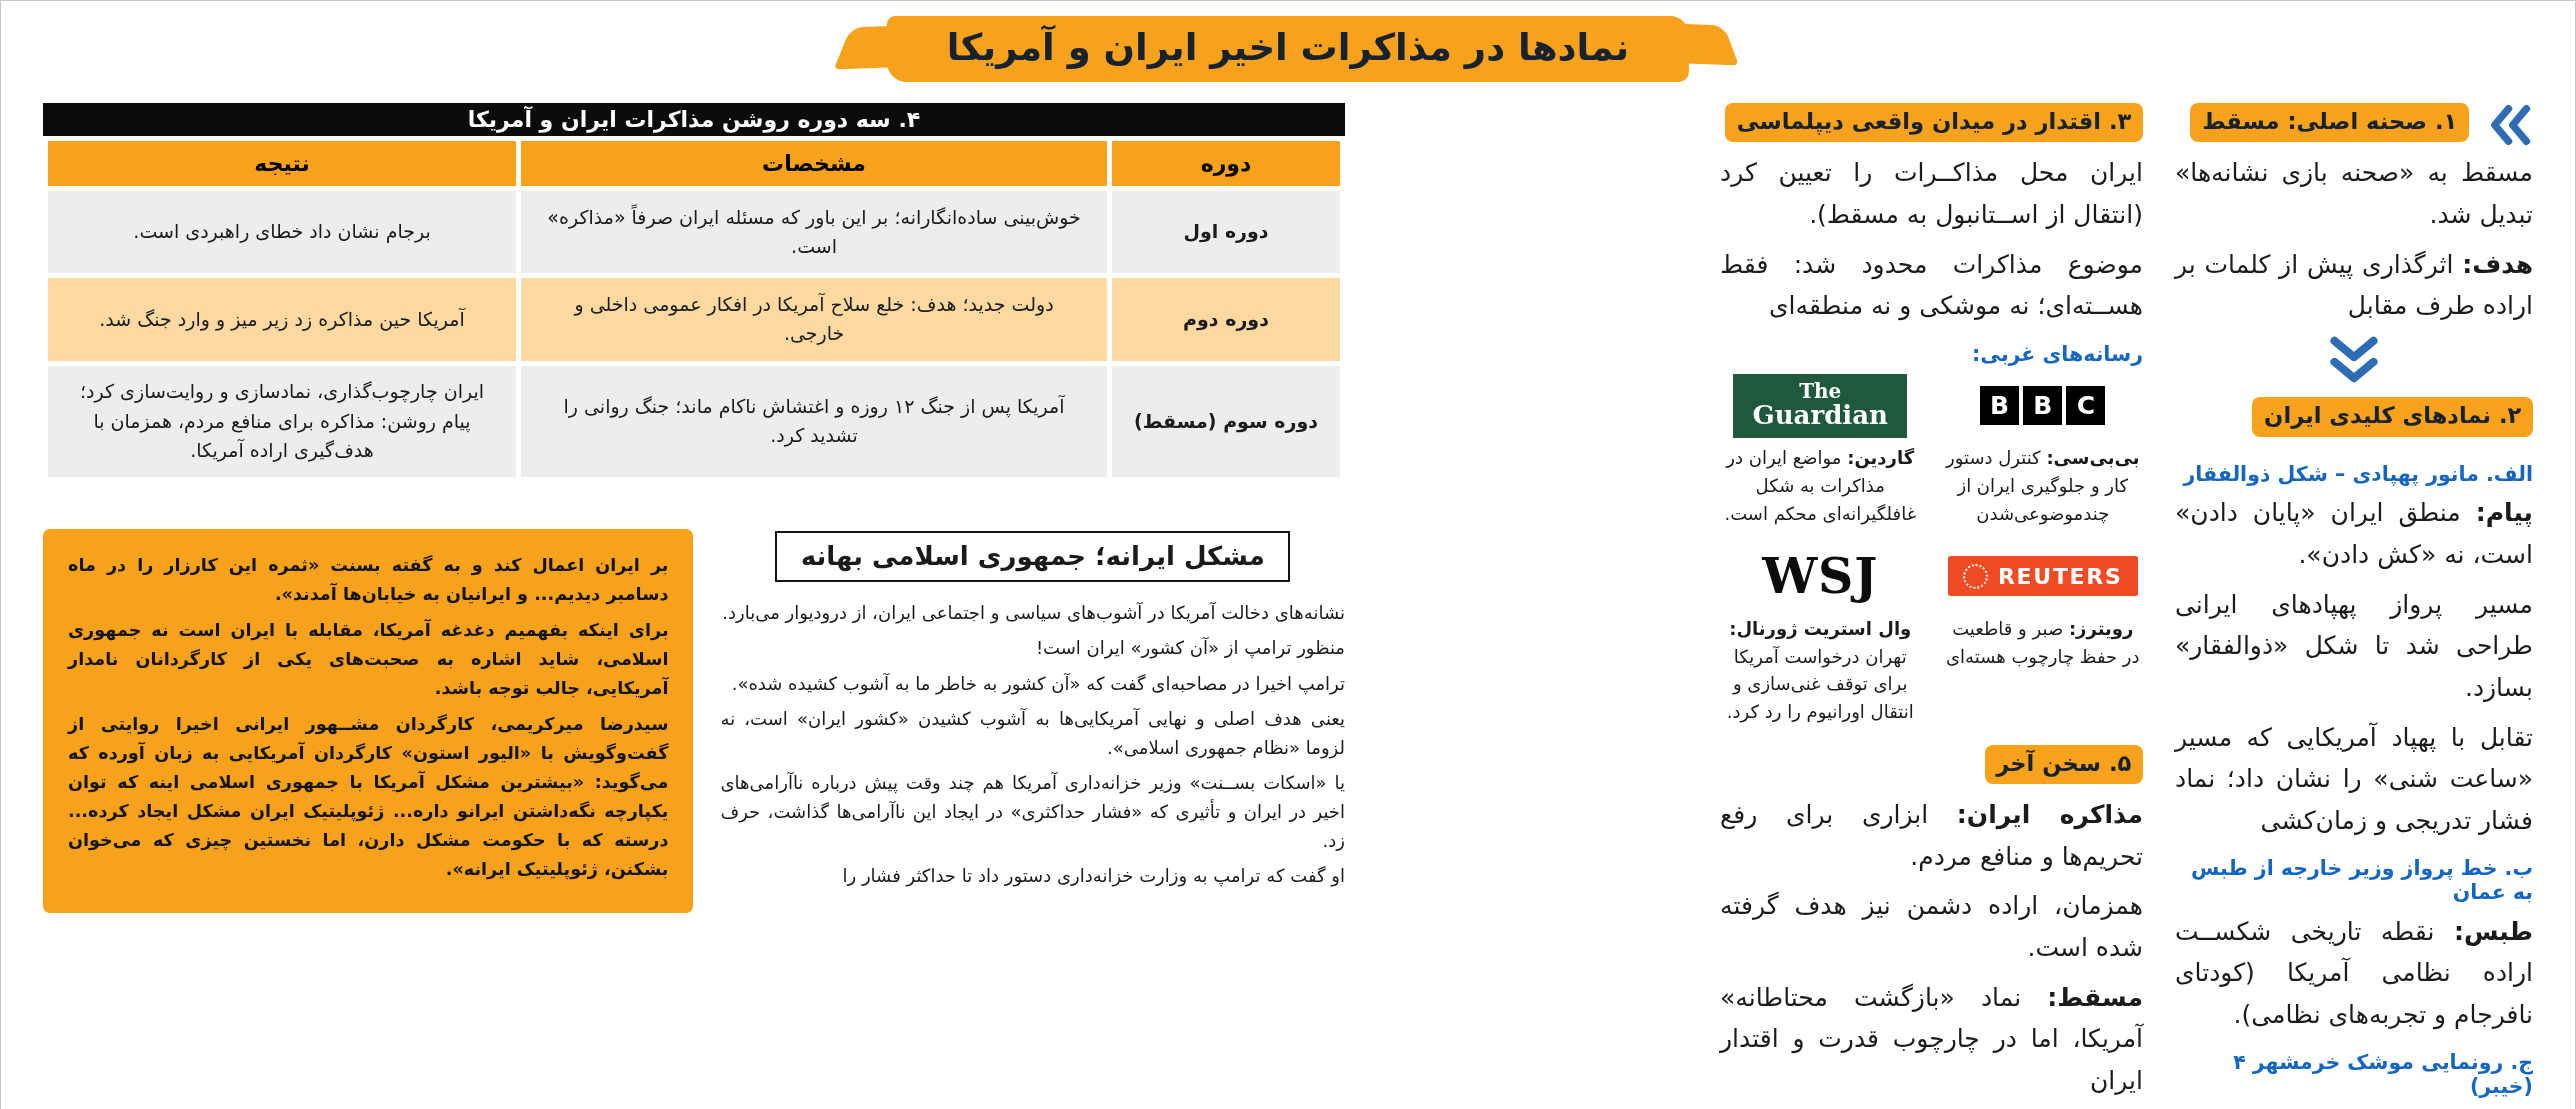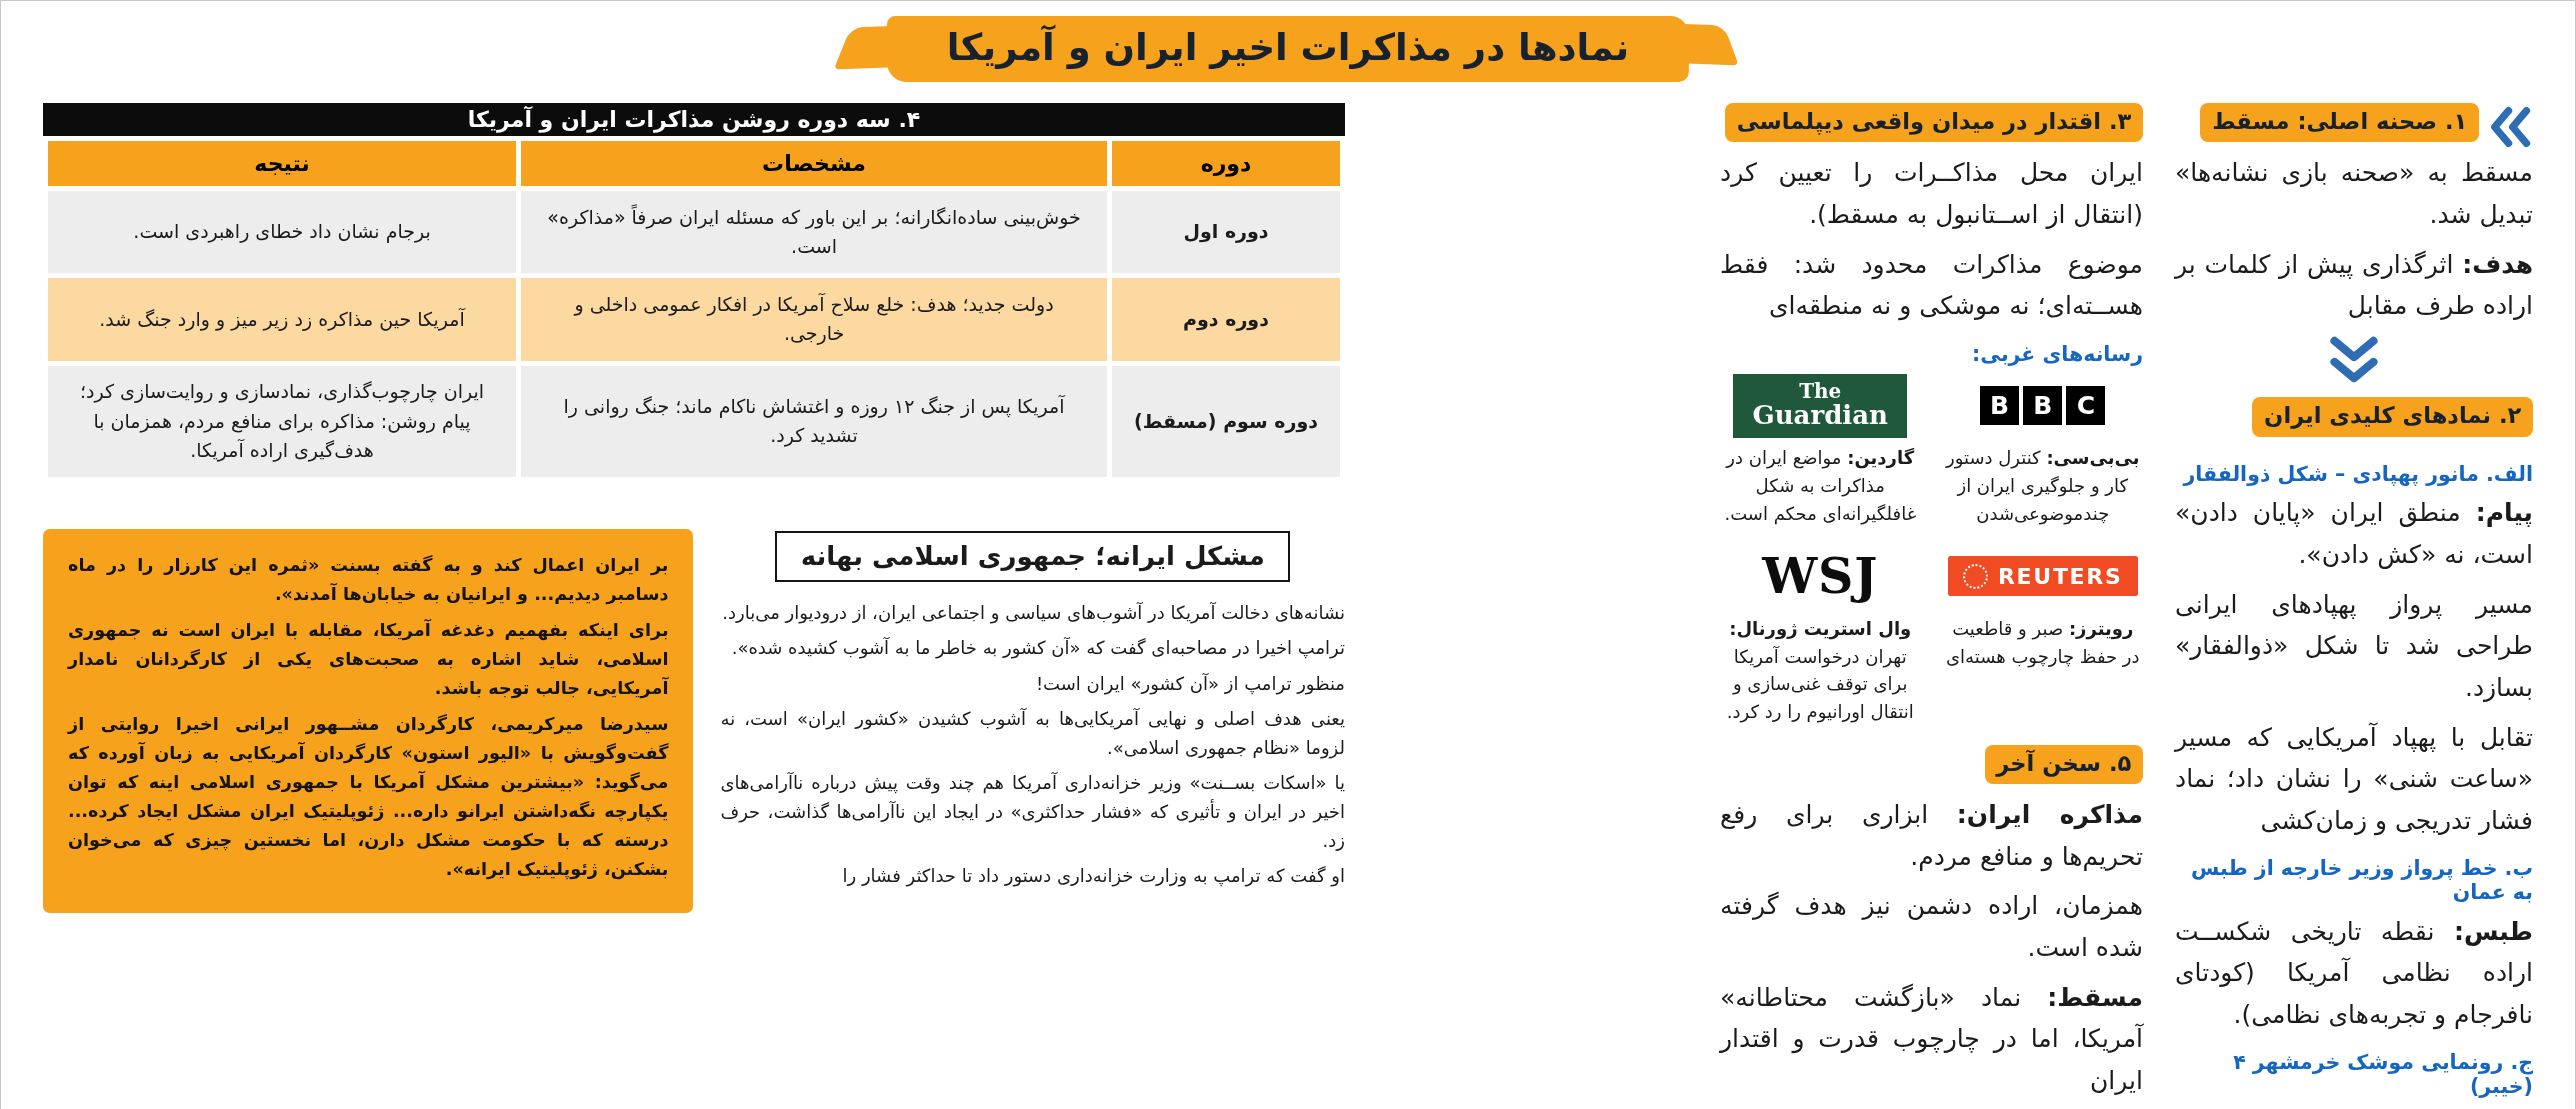--- a/index.html
+++ b/index.html
@@ -82,21 +82,21 @@
   .txt b { font-weight: bold; }
 
   .bluehead {
     color: #1566C0;
     font-weight: bold;
     font-size: 20.5px;
     margin: 15px 0 6.7px;
   }
 
   
-  .s1-head { display: flex; align-items: flex-end; gap: 10px; }
+  .s1-head { display: flex; align-items: center; gap: 20px; }
   .quote-icon { flex: 0 0 auto; margin-top: -3.3px; }
   .chev { text-align: center; margin: 5px 0 10px; }
 
   
   .media-grid { display: flex; gap: 22px; margin-top: 10px; }
   .media-stack { flex: 1; display: flex; flex-direction: column; align-items: center; }
   .logo-wrap { height: 60px; display: flex; align-items: center; justify-content: center; margin-bottom: 8.4px; }
 
   .bbc-logo { display: flex; gap: 4.2px; direction: ltr; }
   .bbc-logo span {
@@ -309,22 +309,22 @@
             </tr>
           </tbody>
         </table>
       </div>
 
       <div class="bottom">
 
         <div class="white-box">
           <div class="wb-title">مشکل ایرانه؛ جمهوری اسلامی بهانه</div>
           <p>نشانه‌های دخالت آمریکا در آشوب‌های سیاسی و اجتماعی ایران، از درودیوار می‌بارد.</p>
+          <p>منظور ترامپ از «آن کشور» ایران است!</p>
           <p>ترامپ اخیرا در مصاحبه‌ای گفت که «آن کشور به خاطر ما به آشوب کشیده شده».</p>
-          <p>منظور ترامپ از «آن کشور» ایران است!</p>
           <p>یعنی هدف اصلی و نهایی آمریکایی‌ها به آشوب کشیدن «کشور ایران» است، نه لزوما «نظام جمهوری اسلامی».</p>
           <p>یا «اسکات بســنت» وزیر خزانه‌داری آمریکا هم چند وقت پیش درباره ناآرامی‌های اخیر در ایران و تأثیری که «فشار حداکثری» در ایجاد این ناآرامی‌ها گذاشت، حرف زد.</p>
           <p>او گفت که ترامپ به وزارت خزانه‌داری دستور داد تا حداکثر فشار را</p>
         </div>
 
         <div class="orange-box">
           <p>بر ایران اعمال کند و به گفته بسنت «ثمره این کارزار را در ماه دسامبر دیدیم... و ایرانیان به خیابان‌ها آمدند».</p>
           <p>برای اینکه بفهمیم دغدغه آمریکا، مقابله با ایران است نه جمهوری اسلامی، شاید اشاره به صحبت‌های یکی از کارگردانان نامدار آمریکایی، جالب توجه باشد.</p>
           <p>سیدرضا میرکریمی، کارگردان مشــهور ایرانی اخیرا روایتی از گفت‌وگویش با «الیور استون» کارگردان آمریکایی به زبان آورده که می‌گوید: «بیشترین مشکل آمریکا با جمهوری اسلامی اینه که توان یکپارچه نگه‌داشتن ایرانو داره... ژئوپلیتیک ایران مشکل ایجاد کرده... درسته که با حکومت مشکل دارن، اما نخستین چیزی که می‌خوان بشکنن، ژئوپلیتیک ایرانه».</p>
         </div>

